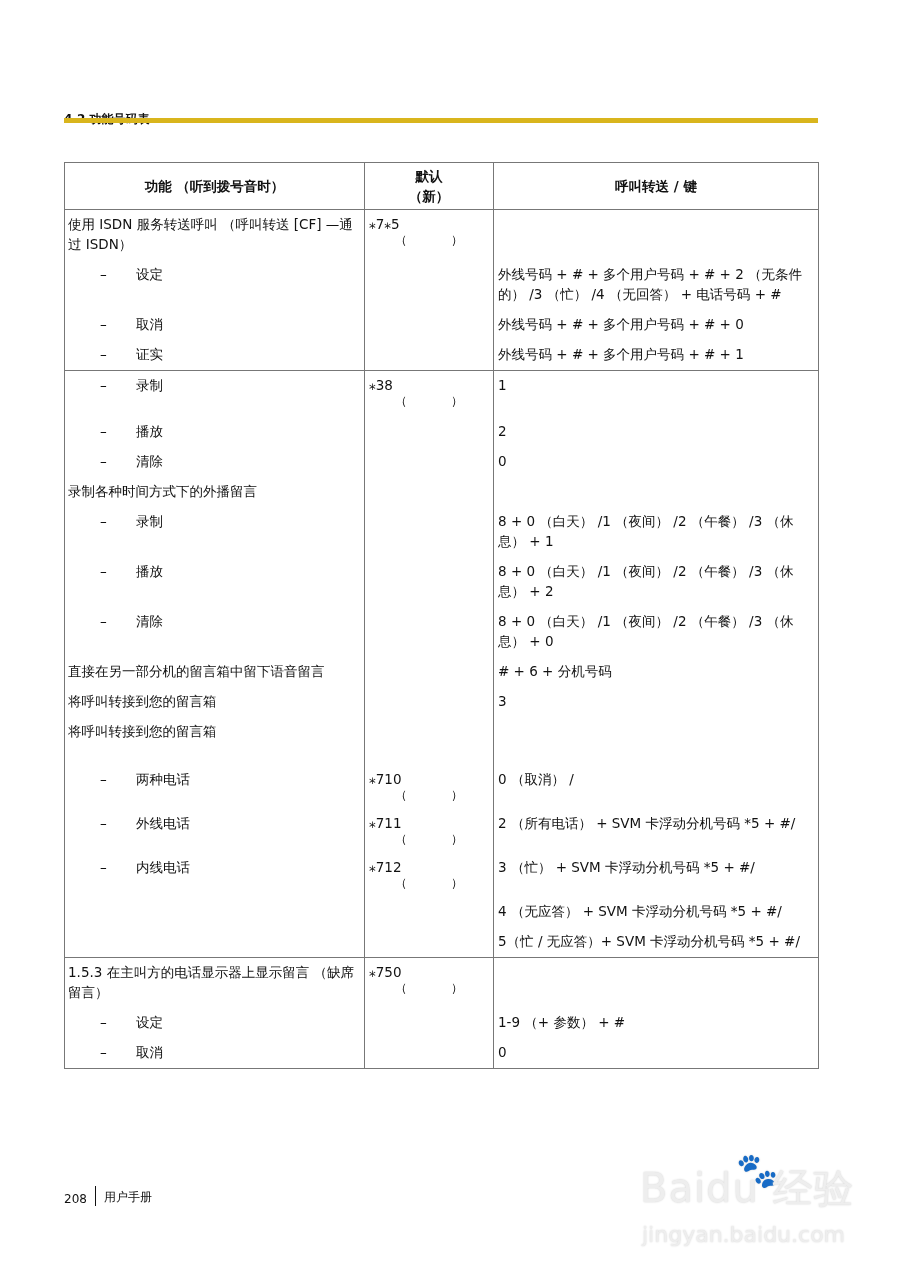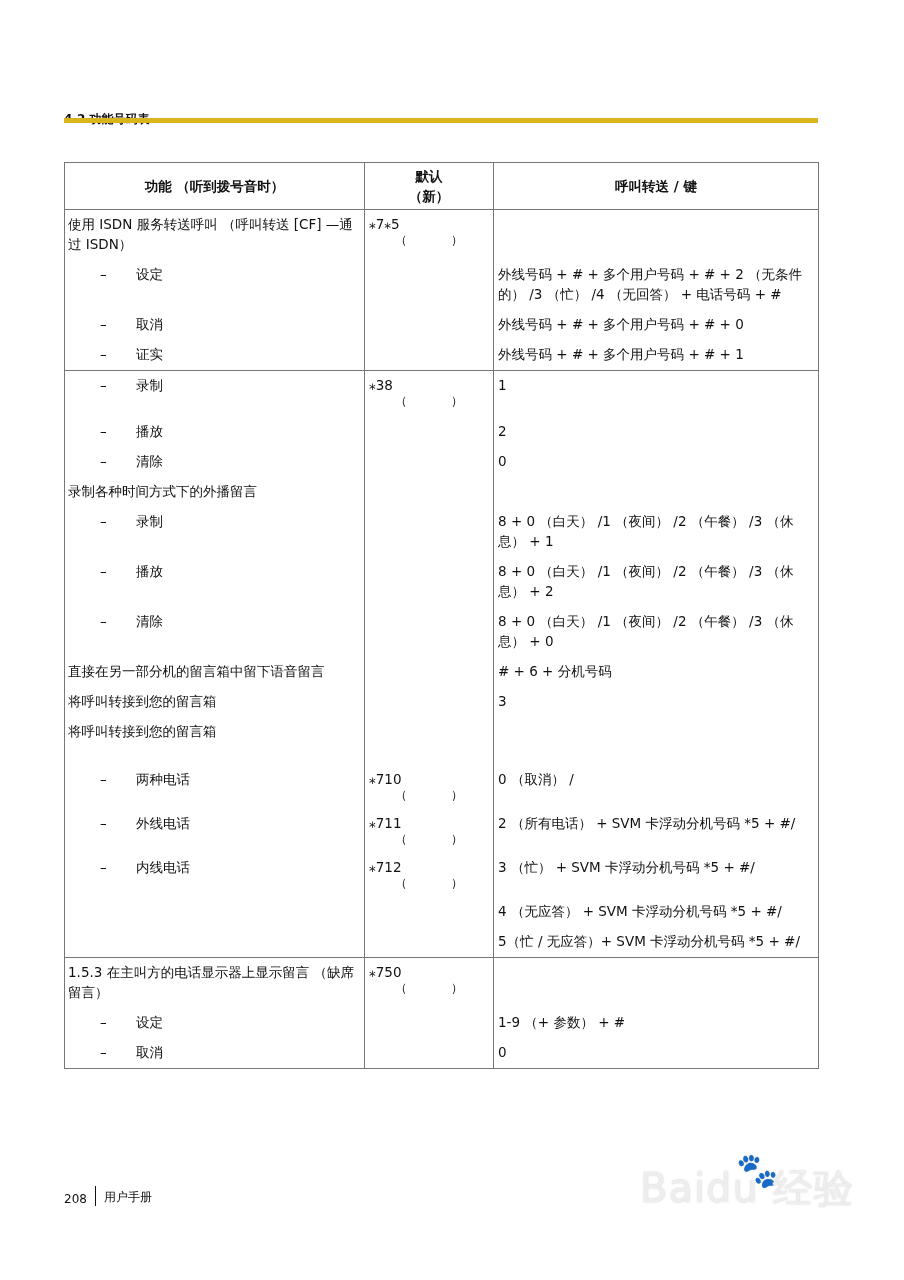--- a/index.html
+++ b/index.html
@@ -367,13 +367,14 @@
 
 <div class="footer">
   <span>208</span>
   <span class="sep"></span>
   <span>用户手册</span>
 </div>
 
 <div class="watermark">
   <span class="paw">🐾</span>
   <span class="logo">Baidu 经验</span>
+  <span class="url">jingyan.baidu.com</span>
 </div>
 
 </body></html>

